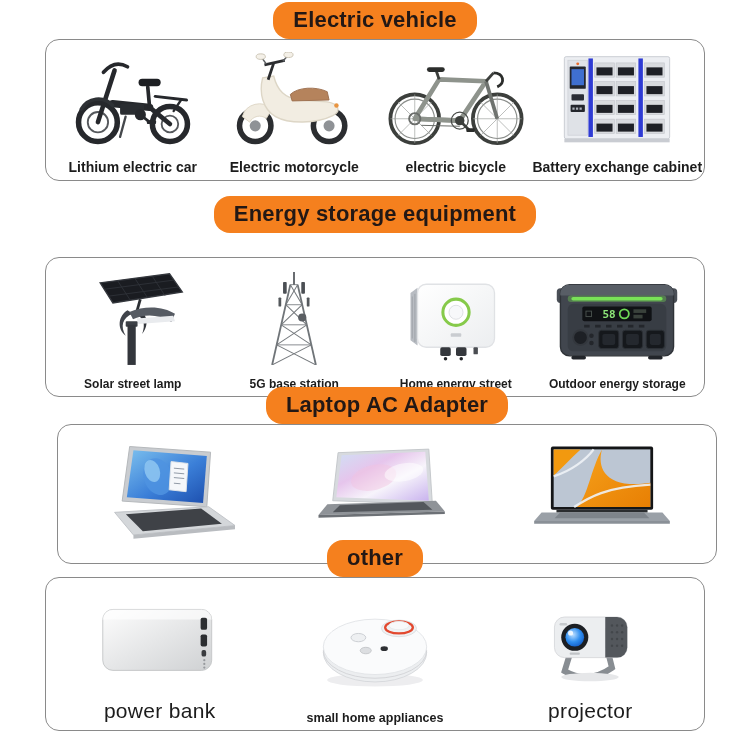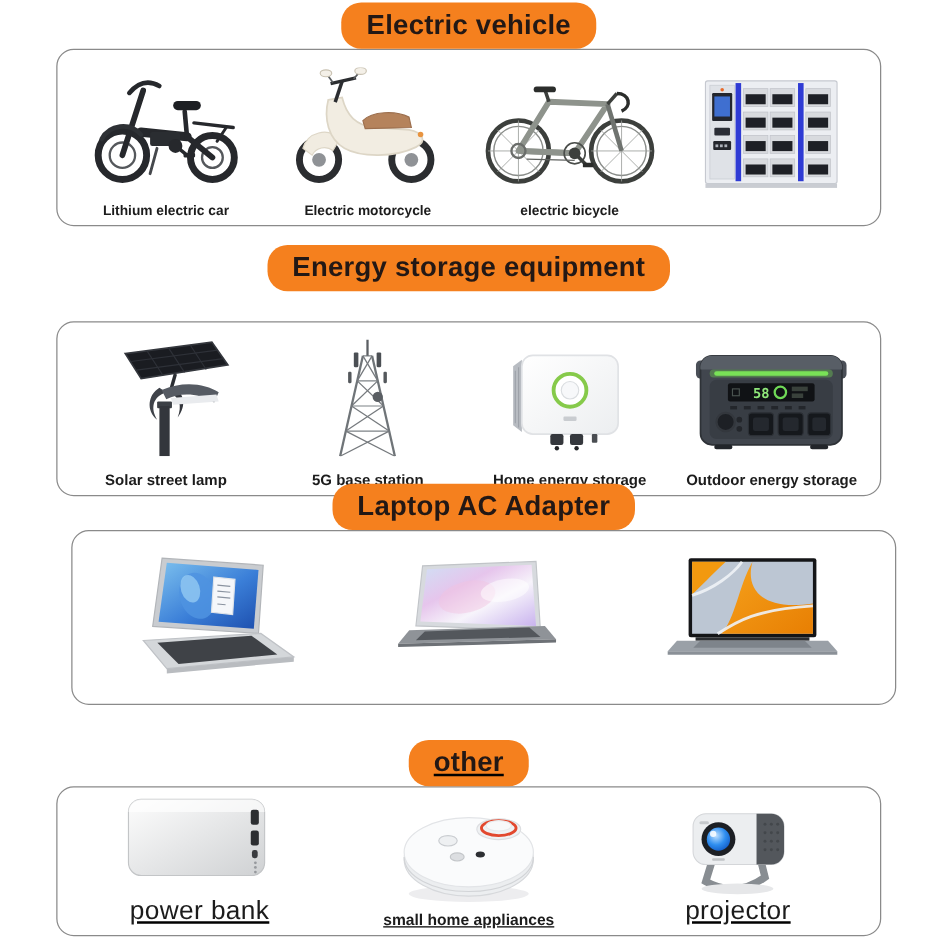--- a/index.html
+++ b/index.html
@@ -15,29 +15,29 @@
   }
   .box{
     box-sizing:border-box;width:660px;background:#ffffff;
     border:1.5px solid var(--box_border,#8a8a8a);border-radius:14px;
     display:flex;align-items:stretch;justify-content:space-around;padding:0 6px;
   }
   .item{flex:1;display:flex;flex-direction:column;align-items:center;justify-content:flex-end;padding-bottom:5px;min-width:0;}
   .item.center{justify-content:center;padding-bottom:0;}
   .img{flex:1;display:flex;align-items:center;justify-content:flex-end;}
   .label{color:var(--label_color,#1c1c1c);white-space:nowrap;text-align:center;}
-  .label-md{font-size:11px;font-weight:700;}
+  .label-md{font-size:14px;font-weight:700;}
   .label-sm{font-size:12px;font-weight:700;}
   .label-lg{font-size:21px;font-weight:400;letter-spacing:.3px;padding-bottom:2px;}
   .label-sm2{font-size:12.5px;font-weight:700;}
   
   #sec-ev{top:2px;}   #sec-ev .box{height:142px;}
   #sec-es{top:196px;gap:24px;} #sec-es .box{height:140px;}
   #sec-la{top:387px;padding-left:12px;} #sec-la .box{height:140px;}
-  #sec-ot{top:592px;text-decoration:underline;} #sec-ot .box{height:120px;}
+  #sec-ot{top:540px;} #sec-ot .box{height:154px;}
 </style>
 </head>
 <body>
 
 <div class="section" id="sec-ev">
   <div class="badge">
     <span>Electric vehicle</span>
   </div>
   <div class="box">
 
@@ -149,20 +149,21 @@
               <rect x="40" y="74" width="22" height="16" fill="#d8dade" stroke="#c2c5cb" stroke-width="0.7"></rect>
                 <rect x="42" y="79" width="18" height="9" fill="#1e2026"></rect>
             </g>
             <use href="#slots-col1" x="24"></use>
             <use href="#slots-col1" x="56"></use>
           </g>
           <rect x="33" y="6" width="5" height="88" fill="#2f3bd4"></rect>
           <rect x="89" y="6" width="5" height="88" fill="#2f3bd4"></rect>
         </svg>
       </div>
+      <div class="label label-md">Battery exchange cabinet</div>
     </div>
 
   </div>
 </div>
 
 <div class="section" id="sec-es">
   <div class="badge">
     <span>Energy storage equipment</span>
   </div>
   <div class="box">
@@ -242,21 +243,21 @@
           <circle cx="80" cy="46" r="15" fill="#ffffff" stroke="#86ca4a" stroke-width="3.5"></circle>
           <circle cx="80" cy="46" r="8" fill="#f7f8fa" stroke="#dadde0" stroke-width="1"></circle>
           <rect x="74" y="70" width="12" height="4" rx="1" fill="#c9ccd0"></rect>
           <rect x="62" y="86" width="12" height="10" rx="2" fill="#35383d"></rect>
           <rect x="80" y="86" width="12" height="10" rx="2" fill="#35383d"></rect>
           <circle cx="68" cy="99" r="2" fill="#222427"></circle>
             <circle cx="86" cy="99" r="2" fill="#222427"></circle>
           <rect x="100" y="86" width="5" height="8" rx="1" fill="#4a4d52"></rect>
         </svg>
       </div>
-      <div class="label label-sm">Home energy storage</div>
+      <div class="label label-sm">Home energy street</div>
     </div>
 
     <div class="item">
       <div class="img">
         <svg viewBox="0 0 160 104" width="146" height="95">
           <rect x="14" y="20" width="10" height="16" rx="4" fill="#4a4f57"></rect>
           <rect x="136" y="20" width="10" height="16" rx="4" fill="#4a4f57"></rect>
           <rect x="18" y="16" width="124" height="78" rx="10" fill="#41464e" stroke="#2e3237" stroke-width="1.5"></rect>
           <path d="M18,28 a10,10 0 0 1 10,-12 h104 a10,10 0 0 1 10,12 Z" fill="#585e66"></path>
           <rect x="26" y="28" width="108" height="7" rx="3.5" fill="#79e257" opacity="0.35"></rect>

